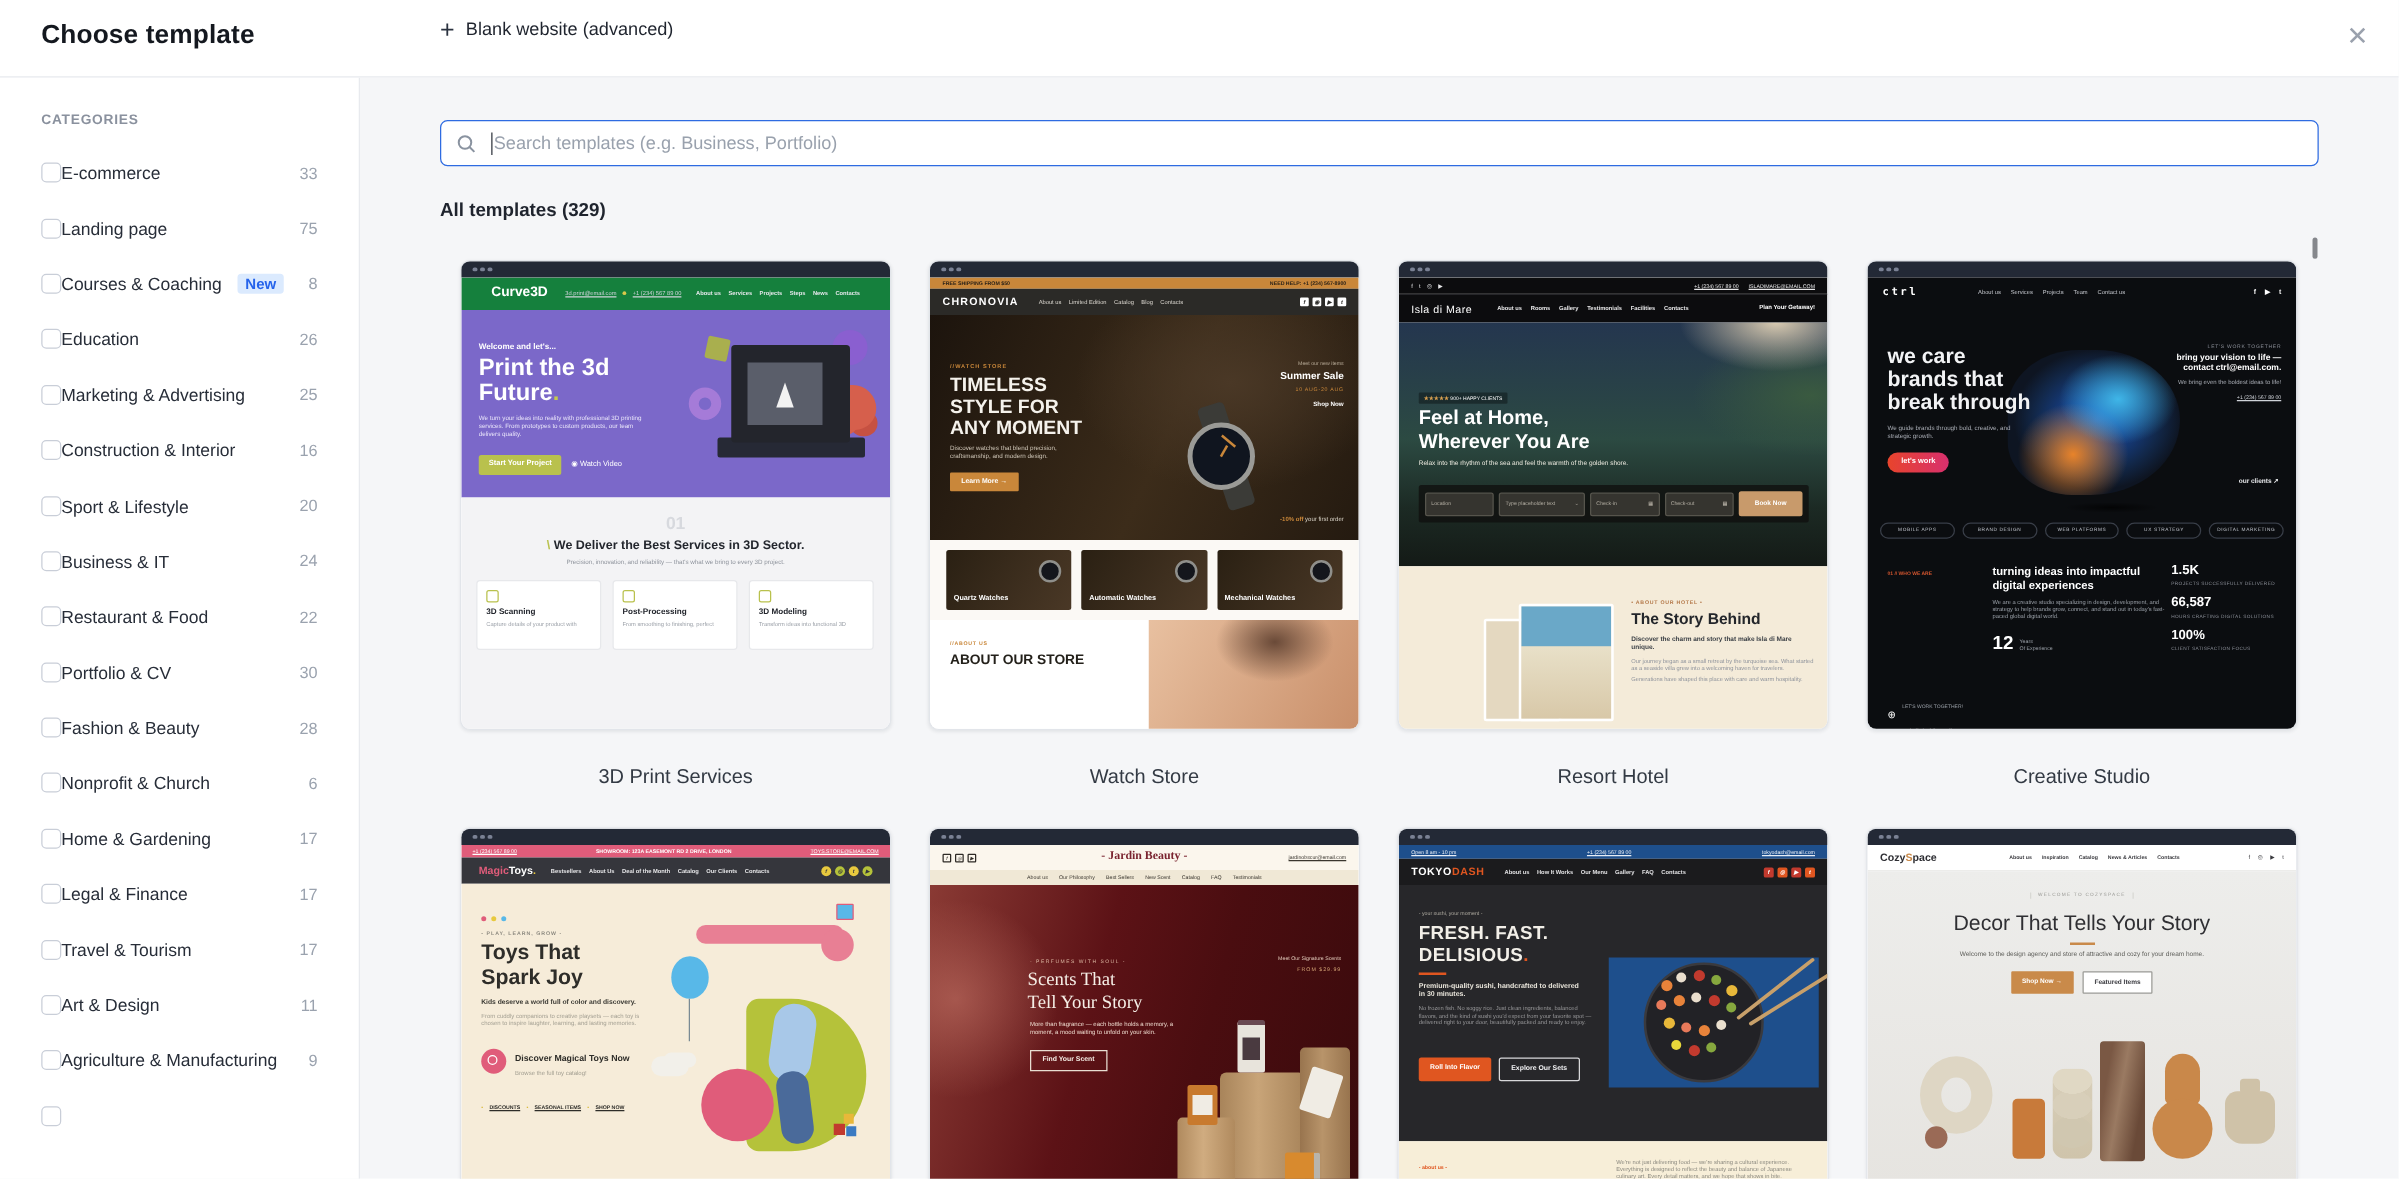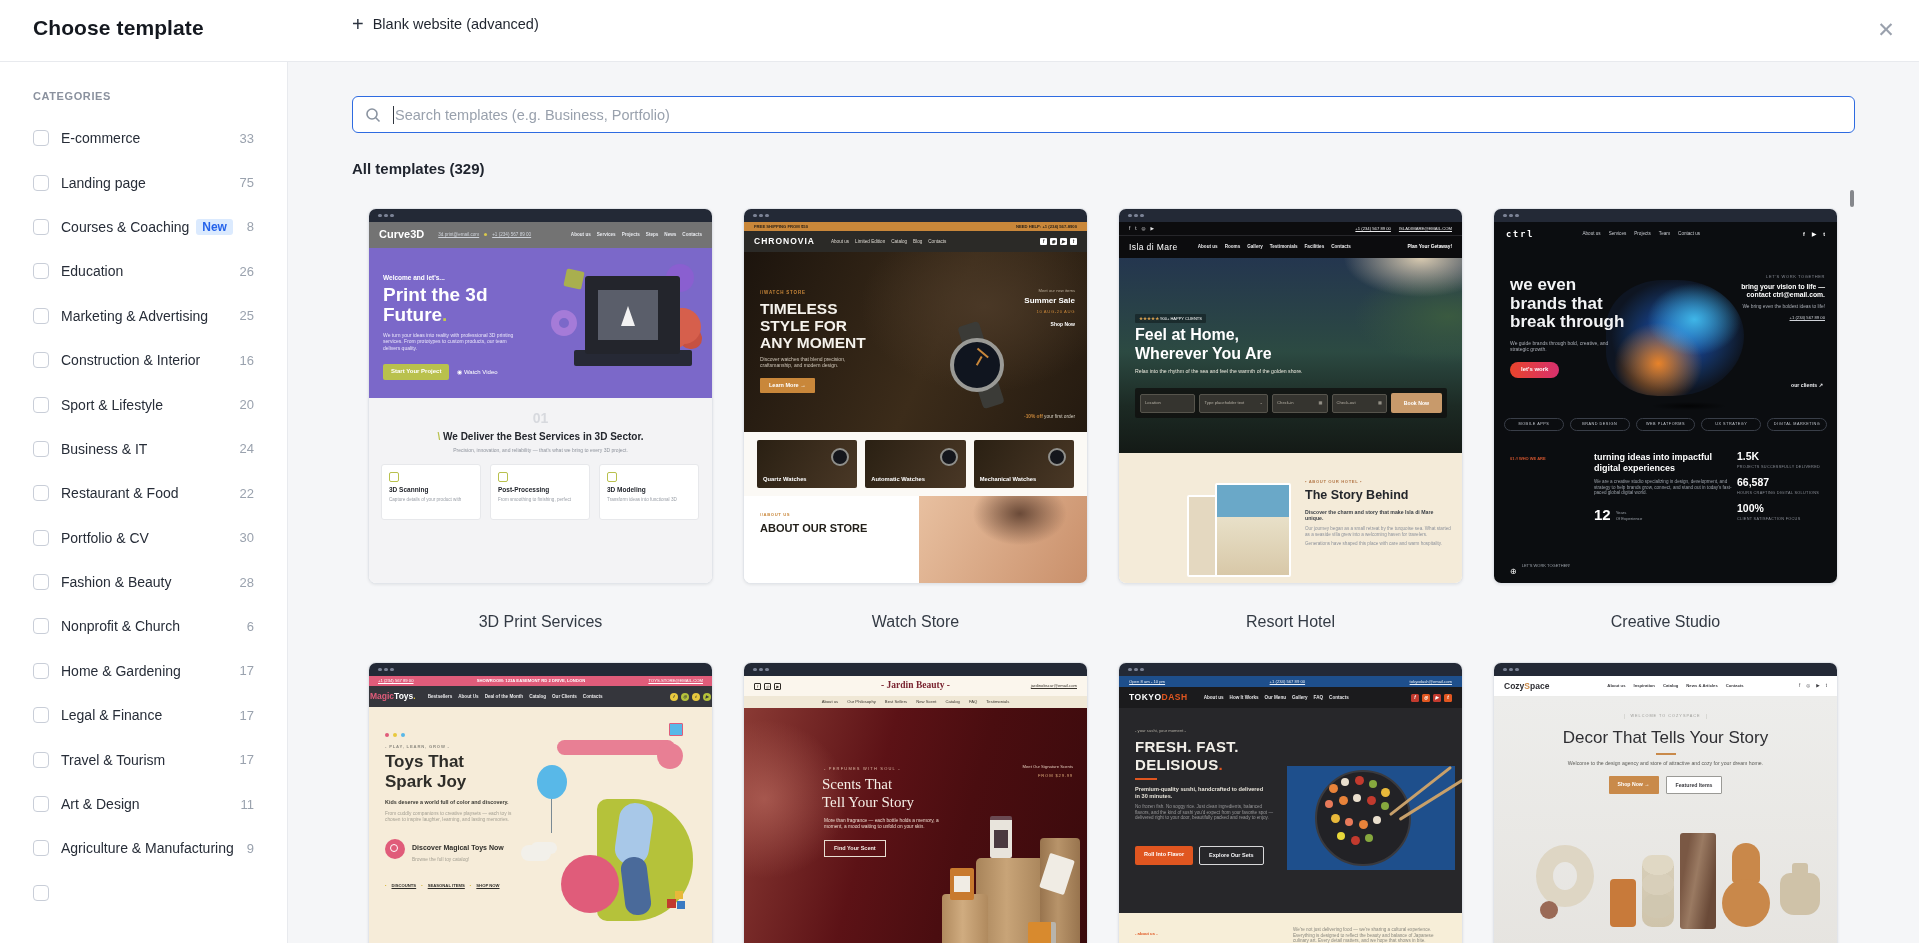--- a/index.html
+++ b/index.html
@@ -12,21 +12,21 @@
   #blank{position:absolute;left:352px;top:14px;display:flex;align-items:center;gap:9px;background:none;border:none;cursor:pointer;font-family:inherit}
   #blank .plus{font-size:20px;font-weight:400;color:#2b3340;line-height:1}
   #blank .lbl{font-size:14.5px;color:#1f242e}
   #close{position:absolute;right:21px;top:18px;width:24px;height:24px;color:#9aa1ad;font-size:21px;line-height:24px;text-align:center;cursor:pointer}
   
   #side{position:absolute;left:0;top:62px;width:288px;height:881px;background:#fff;border-right:1px solid #e8eaee;overflow:hidden}
   #side .cat{position:absolute;left:33px;top:28px;font-size:11px;font-weight:700;color:#8a919e;letter-spacing:.6px}
   #cats{position:absolute;left:33px;top:54px;width:221px;list-style:none}
   #cats li{height:44.4px;display:flex;align-items:center}
   .cb{width:16px;height:16px;border:1.5px solid #c9ced8;border-radius:4px;background:#fff;flex:0 0 auto}
-  #cats .lb{margin-left:12px;font-size:14px;color:#272d38;white-space:nowrap}
+  #cats .lb{font-size:14px;color:#272d38;white-space:nowrap}
   #cats .ct{margin-left:auto;font-size:13px;color:#9aa2ae}
   .newb{margin-left:auto;margin-right:7px;background:#dbeafe;color:#2563eb;font-size:12px;font-weight:700;padding:1px 6px;border-radius:3px}
   .newb + .ct{margin-left:0}
   
   #search{position:absolute;left:352px;top:96px;width:1503px;height:37px;background:#fff;border:1.5px solid #2e6be1;border-radius:6px;z-index:2}
   #search svg{position:absolute;left:12px;top:10px}
   #search input{position:absolute;left:0;top:0;width:100%;height:100%;border:none;outline:none;background:transparent;padding-left:42px;font-size:14.5px;color:#30363f;font-family:inherit}
   #search input::placeholder{color:#99a1ad}
   #search .caret{position:absolute;left:40px;top:9px;width:1.2px;height:18px;background:#30363f}
   #allt{position:absolute;left:352px;top:160px;font-size:15px;font-weight:700;color:#1f242e}
@@ -34,21 +34,21 @@
   #grid{position:absolute;left:368px;top:208px;display:grid;grid-template-columns:repeat(4,345px);gap:29px 30px}
   .tname{margin-top:29px;height:20px;text-align:center;font-size:16px;color:#333a44}
   
   .prev{width:345px;height:376px;border-radius:8px;overflow:hidden;background:#fff;border:1px solid #e2e5ea;box-shadow:0 1px 3px rgba(16,24,40,.08);position:relative;cursor:pointer}
   .chrome{height:13px;background:#232936;display:flex;align-items:center;gap:2.5px;padding-left:9px}
   .chrome i{width:3.5px;height:3.5px;border-radius:50%;background:#7a8194}
   .site{position:relative;width:343px;height:362px;overflow:hidden;line-height:1.25}
   .mnav{display:flex;align-items:center}
   .lnk{white-space:nowrap}
   
-  #s0 .mnav{position:absolute;left:0;top:0;width:343px;height:26px;background:#737373;padding:0 10px}
+  #s0 .mnav{position:absolute;left:0;top:0;width:343px;height:26px;background:#15803d;padding:0 24px}
   #s0 .logo{font-size:11px;font-weight:700;color:#fff}
   #s0 .mid{display:flex;gap:5px;align-items:center;margin-left:14px;font-size:4.6px;color:#cfd3da}
   #s0 .mid u{text-decoration:underline}
   #s0 .dot{width:3px;height:3px;border-radius:50%;background:#d9c84a}
   #s0 .links{display:flex;gap:6px;margin-left:auto;font-size:4.6px;color:#e6e8ec;font-weight:700}
   #s0 .hero{position:absolute;left:0;top:26px;width:343px;height:150px;background:#7b68c9}
   #s0 .k{position:absolute;left:14px;top:26px;font-size:6.5px;font-weight:700;color:#fff}
   #s0 .ti{position:absolute;left:14px;top:37px;font-size:19px;line-height:20px;font-weight:800;color:#fff;width:160px}
   #s0 .ti b{color:#c6cc4b}
   #s0 .p{position:absolute;left:14px;top:84px;width:138px;font-size:5px;color:#e9e5fa}
@@ -166,21 +166,21 @@
   #s3 .sv{font-size:10.5px;font-weight:800;color:#fff}
   #s3 .sl{font-size:3.8px;color:#8b8f98;margin-top:2px;margin-bottom:6px;letter-spacing:.3px}
   #s3 .foot{position:absolute;left:16px;top:330px;display:flex;align-items:center;gap:5px}
   #s3 .globe{font-size:8px;color:#fff}
   #s3 .fk{font-size:4px;color:#9aa0a8}
   #s3 .fe{font-size:4.8px;color:#e8e9ec;text-decoration:underline;font-weight:700}
   
   #s4 .strip{position:absolute;left:0;top:0;width:343px;height:10px;background:#e05c7a;display:flex;justify-content:space-between;align-items:center;padding:0 9px;font-size:4.2px;color:#fff}
   #s4 .strip u{text-decoration:underline}
   #s4 .strip b{font-weight:700}
-  #s4 .mnav{position:absolute;left:0;top:10px;width:343px;height:21px;background:#35363c;padding:0 1px}
+  #s4 .mnav{position:absolute;left:0;top:10px;width:343px;height:21px;background:#35363c;padding:0 14px}
   #s4 .logo{font-size:8.5px;font-weight:800}
   #s4 .lg1{color:#e05c7a}.
   #s4 .lg2{color:#fff}
   #s4 .links{display:flex;gap:6px;margin-left:12px;font-size:4.6px;color:#e6e6e8;font-weight:700}
   #s4 .socials{margin-left:auto;display:flex;gap:3px}
   #s4 .cir{width:8px;height:8px;border-radius:50%;font-size:4.2px;line-height:8px;text-align:center;color:#35363c;font-weight:700}
   #s4 .hero{position:absolute;left:0;top:31px;width:343px;height:331px;background:#f6ecd9}
   #s4 .dots{position:absolute;left:16px;top:26px;display:flex;gap:4px}
   #s4 .d{width:4px;height:4px;border-radius:50%}
   #s4 .k{position:absolute;left:16px;top:37px;font-size:4.2px;letter-spacing:.8px;color:#8d8a80;font-weight:700}
@@ -639,21 +639,21 @@
                 <span class="lnk">Contact us</span>
               </span>
             <span class="socials">
                 <span>f</span>
                 <span>▶</span>
                 <span>t</span>
               </span>
           </div>
           <i class="ab blob"></i>
           <i class="ab shadow"></i>
-          <div class="ti"><span>we even</span><br><span>brands that</span><br><span>break through</span></div>
+          <div class="ti"><span>we care</span><br><span>brands that</span><br><span>break through</span></div>
           <div class="rc">
             <div class="rk">LET'S WORK TOGETHER</div>
             <div class="rt">bring your vision to life — contact ctrl@email.com.</div>
             <div class="rs">We bring even the boldest ideas to life!</div>
             <div class="rp">+1 (234) 567 89 00</div>
           </div>
           <div class="p">We guide brands through bold, creative, and strategic growth.</div>
           <span class="pill">let's work</span>
           <div class="cl">our clients ↗</div>
           <div class="pills">

